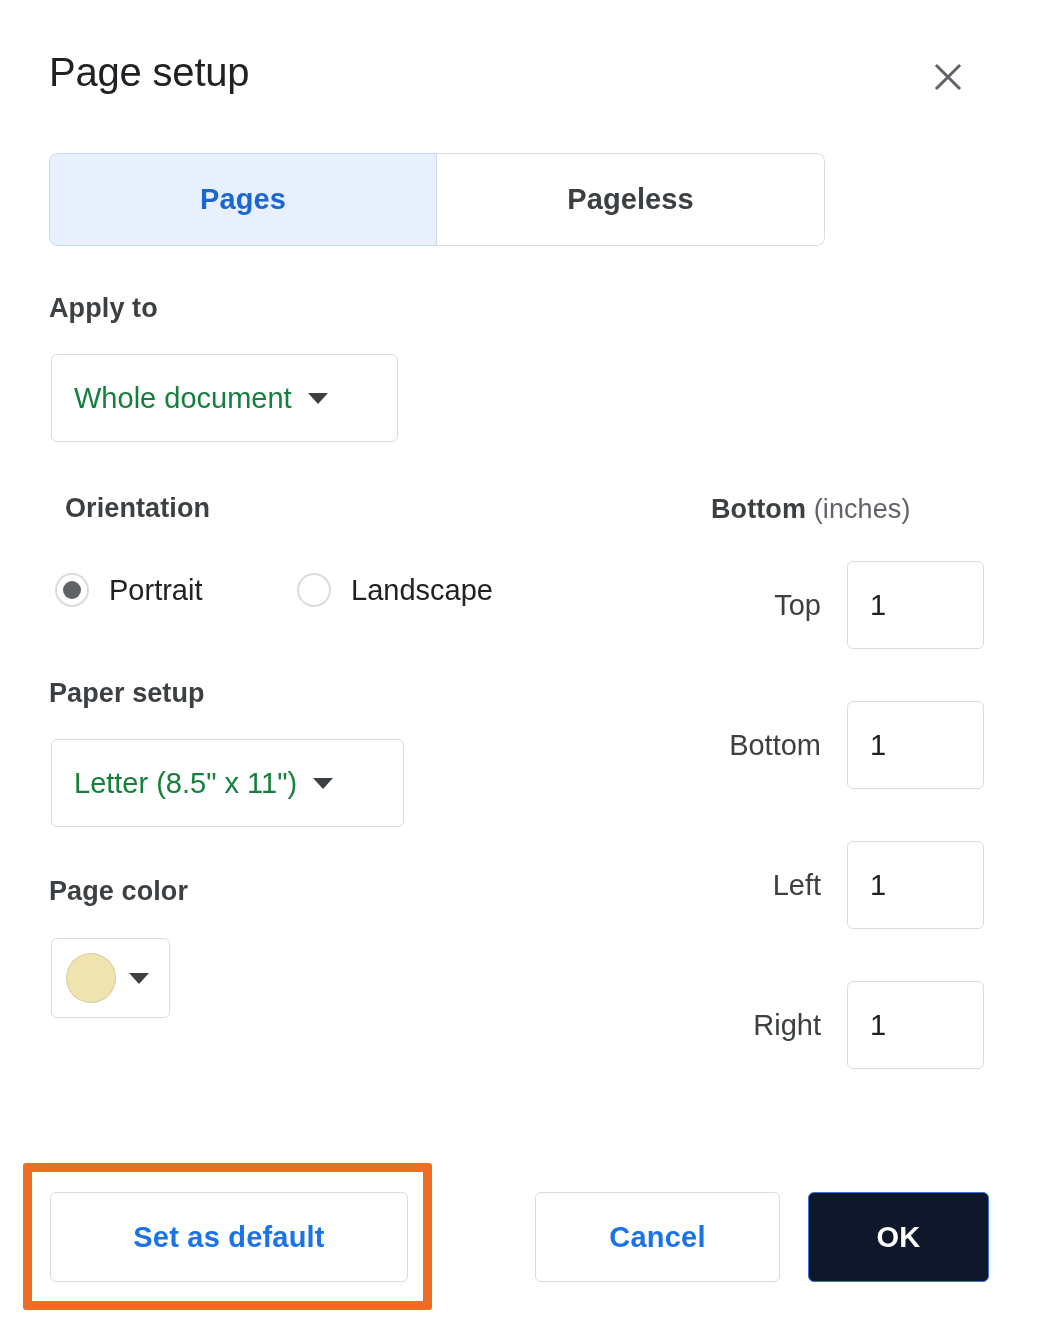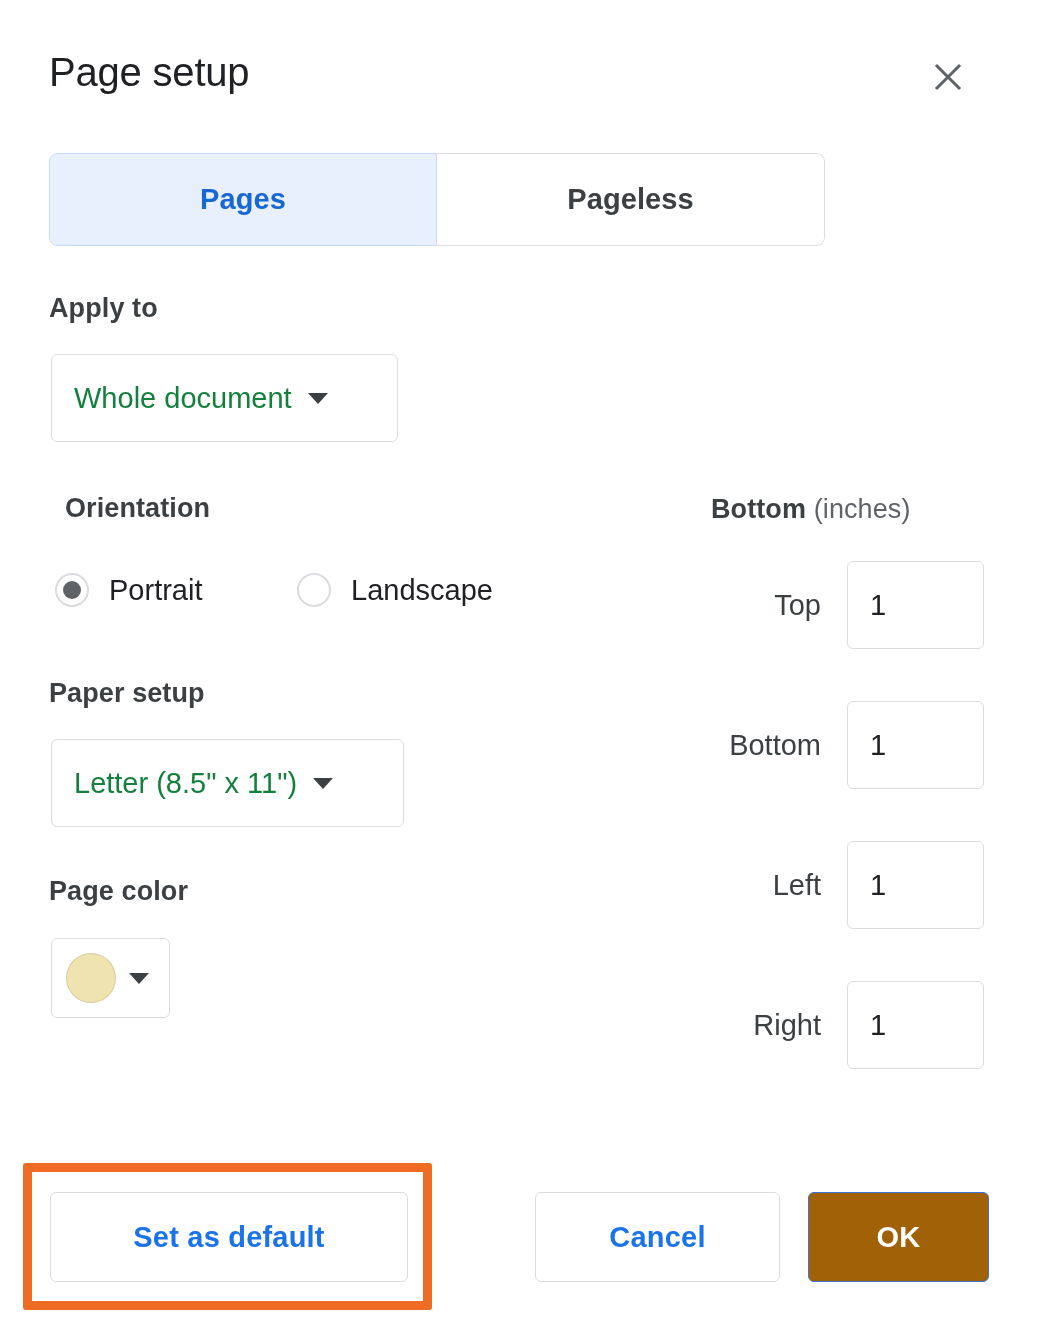--- a/index.html
+++ b/index.html
@@ -349,17 +349,17 @@
     <input class="margin-input" type="text" value="1" style="">
   </div>
 </div>
 
 <div class="btn" id="set-default-button">
   <span>Set as default</span>
 </div>
 <div class="btn" id="cancel-button">
   <span>Cancel</span>
 </div>
-<div class="btn" id="ok-button" style="background: #a16207; border-color: rgb(60, 114, 220); justify-content: center;">
+<div class="btn" id="ok-button" style="background: #0f172a; border-color: rgb(60, 114, 220); justify-content: center;">
   <span>OK</span>
 </div>
 
 <div id="highlight-box" style="border-color: rgb(239, 108, 37);"></div>
 
 </body></html>

